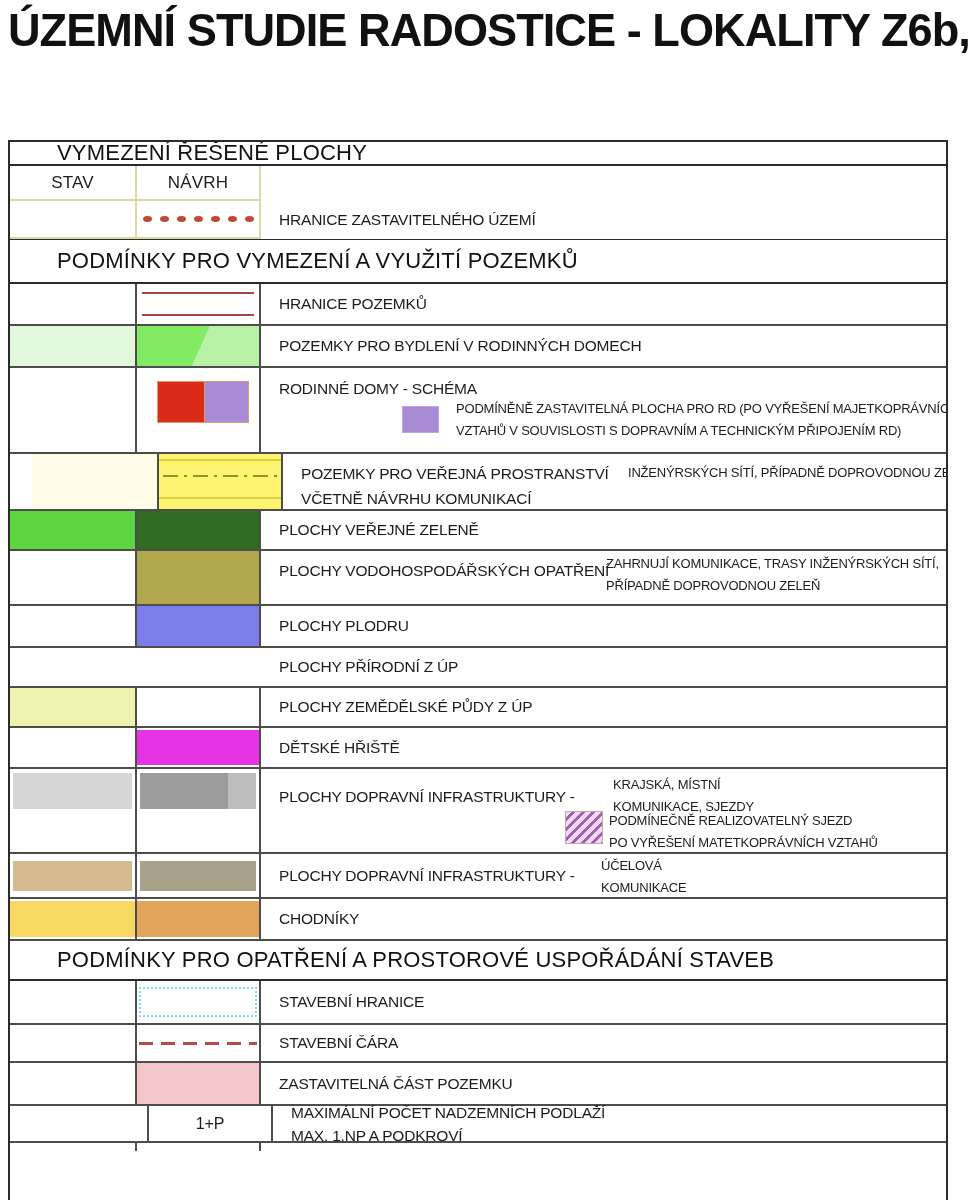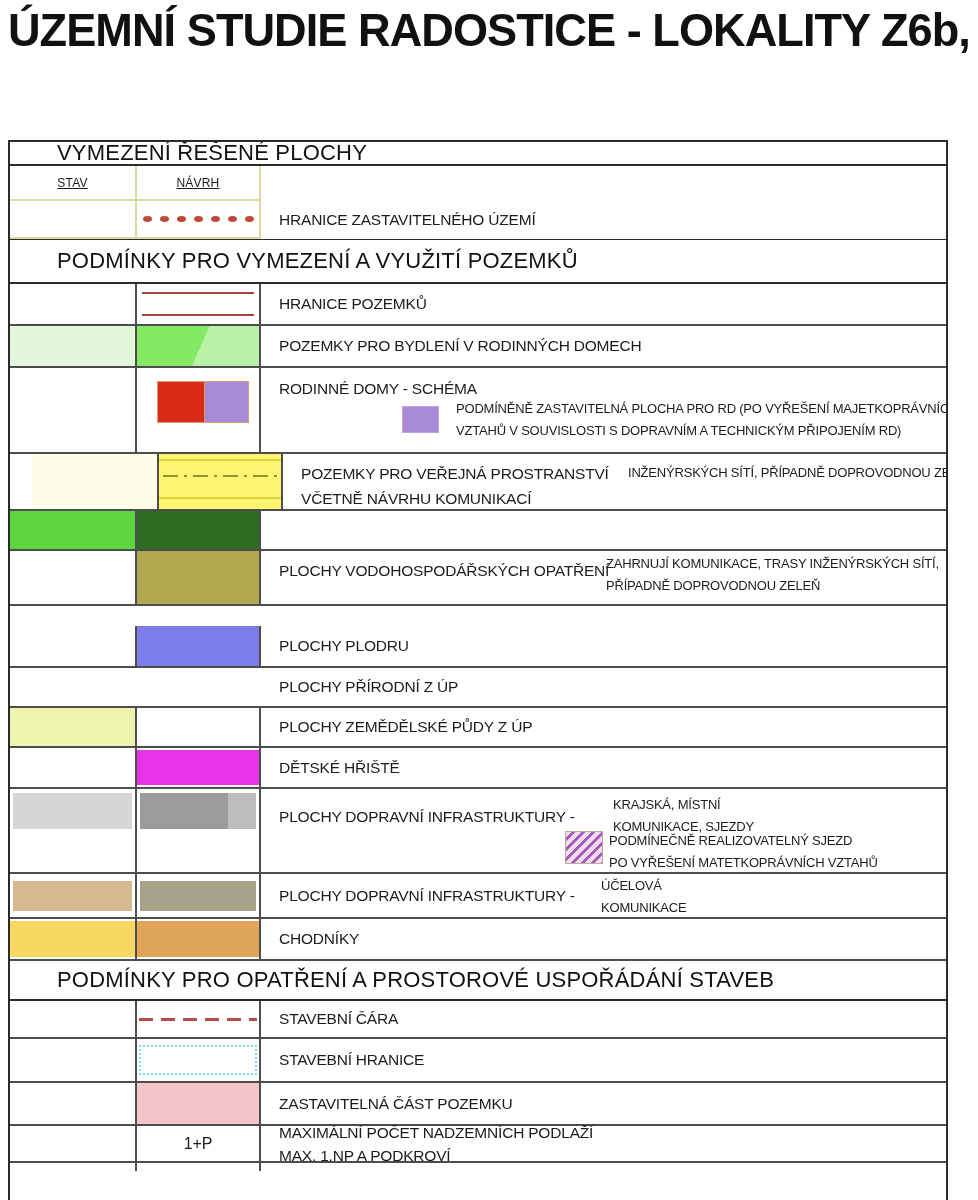--- a/index.html
+++ b/index.html
@@ -15,21 +15,21 @@
   .row.dark{border-bottom:2px solid #4d4d4d;}
   .sec-row{align-items:center;border-bottom:2px solid #2b2b2b;}
   .sec{font-size:22px;letter-spacing:0.2px;padding-left:47px;white-space:nowrap;color:#111;}
   .cell{box-sizing:border-box;position:relative;flex:none;}
   .stav{width:127px;}
   .navrh{width:124px;}
   .rest{flex:1;position:relative;}
   .yb .stav,.yb .navrh{border-right:2px solid #dadaa2;border-bottom:2px solid #dadaa2;}
   .db .stav,.db .navrh{border-right:2px solid #4d4d4d;}
   .colhdr .stav,.colhdr .navrh{display:flex;align-items:center;justify-content:center;}
-  .colhdr span{font-size:12px;letter-spacing:0.2px;text-decoration:underline;}
+  .colhdr span{font-size:17px;letter-spacing:0.2px;}
   .cen{display:flex;align-items:center;justify-content:center;height:100%;}
   .lblwrap{display:flex;align-items:center;height:100%;padding-left:18px;}
   .lbl{font-size:15.5px;letter-spacing:-0.2px;white-space:nowrap;}
   .lbl2{font-size:15.5px;letter-spacing:-0.2px;line-height:25px;white-space:nowrap;}
   .note{position:absolute;font-size:13px;letter-spacing:-0.2px;line-height:21.5px;white-space:nowrap;}
   .fill{position:absolute;inset:0;}
   .fill-pad{position:absolute;left:0;right:0;top:2px;bottom:2px;}
   
   .domes{display:flex;align-items:flex-end;justify-content:center;gap:17px;height:100%;padding-bottom:12px;box-sizing:border-box;}
   .dome{height:11px;border-radius:20px 20px 2px 2px;background:#6b3da6;}
@@ -169,37 +169,40 @@
       </div>
     </div>
 
     <div class="row db dark" style="height:40px;">
       <div class="cell stav">
         <div class="fill" style="background-color: rgb(92, 213, 64);"></div>
       </div>
       <div class="cell navrh">
         <div class="fill" style="background-color: rgb(47, 107, 32);"></div>
       </div>
+      <div class="cell rest lblwrap">
+        <span class="lbl">PLOCHY VEŘEJNÉ ZELENĚ</span>
+      </div>
     </div>
 
     <div class="row db dark" style="height:55px;">
       <div class="cell stav"></div>
       <div class="cell navrh">
         <div class="fill" style="background-color: rgb(177, 167, 76);"></div>
       </div>
       <div class="cell rest">
         <span class="lbl toplbl" style="top:11px;">PLOCHY VODOHOSPODÁŘSKÝCH OPATŘENÍ</span>
         <div class="note" style="left:345px;top:2px;">
           <div>ZAHRNUJÍ KOMUNIKACE, TRASY INŽENÝRSKÝCH SÍTÍ,</div>
           <div>PŘÍPADNĚ DOPROVODNOU ZELEŇ</div>
         </div>
       </div>
     </div>
 
-    <div class="row db dark" style="height:42px;margin-top:20px;">
+    <div class="row db dark" style="height:42px;">
       <div class="cell stav"></div>
       <div class="cell navrh">
         <div class="fill" style="background-color: rgb(125, 125, 233);"></div>
       </div>
       <div class="cell rest lblwrap">
         <span class="lbl">PLOCHY PLODRU</span>
       </div>
     </div>
 
     <div class="row db dark" style="height:40px;align-items:center;">
@@ -278,55 +281,55 @@
       </div>
       <div class="cell rest lblwrap">
         <span class="lbl">CHODNÍKY</span>
       </div>
     </div>
 
     <div class="row sec-row" style="height:40px;">
       <span class="sec">PODMÍNKY PRO OPATŘENÍ A PROSTOROVÉ USPOŘÁDÁNÍ STAVEB</span>
     </div>
 
+    <div class="row db dark" style="height:44px;">
+      <div class="cell stav"></div>
+      <div class="cell navrh">
+        <div class="cen">
+          <div class="dotted-rect"></div>
+        </div>
+      </div>
+      <div class="cell rest lblwrap">
+        <span class="lbl">STAVEBNÍ HRANICE</span>
+      </div>
+    </div>
+
     <div class="row db dark" style="height:38px;">
       <div class="cell stav"></div>
       <div class="cell navrh">
         <div class="cen">
           <div class="dash-line"></div>
         </div>
       </div>
       <div class="cell rest lblwrap">
         <span class="lbl">STAVEBNÍ ČÁRA</span>
       </div>
     </div>
 
-    <div class="row db dark" style="height:44px;">
-      <div class="cell stav"></div>
-      <div class="cell navrh">
-        <div class="cen">
-          <div class="dotted-rect"></div>
-        </div>
-      </div>
-      <div class="cell rest lblwrap">
-        <span class="lbl">STAVEBNÍ HRANICE</span>
-      </div>
-    </div>
-
     <div class="row db dark" style="height:43px;">
       <div class="cell stav"></div>
       <div class="cell navrh">
         <div class="fill" style="background-color: rgb(245, 198, 201);"></div>
       </div>
       <div class="cell rest lblwrap">
         <span class="lbl">ZASTAVITELNÁ ČÁST POZEMKU</span>
       </div>
     </div>
 
-    <div class="row db dark" style="height:37px;">
+    <div class="row db dark" style="height:37px;padding-left:12px;">
       <div class="cell stav"></div>
       <div class="cell navrh">
         <div class="cen">
           <span class="sym-text">1+P</span>
         </div>
       </div>
       <div class="cell rest">
         <div class="lbl2 toplbl" style="top:-5px;line-height:23px;">
           <div>MAXIMÁLNÍ POČET NADZEMNÍCH PODLAŽÍ</div>
           <div>MAX. 1.NP A PODKROVÍ</div>

